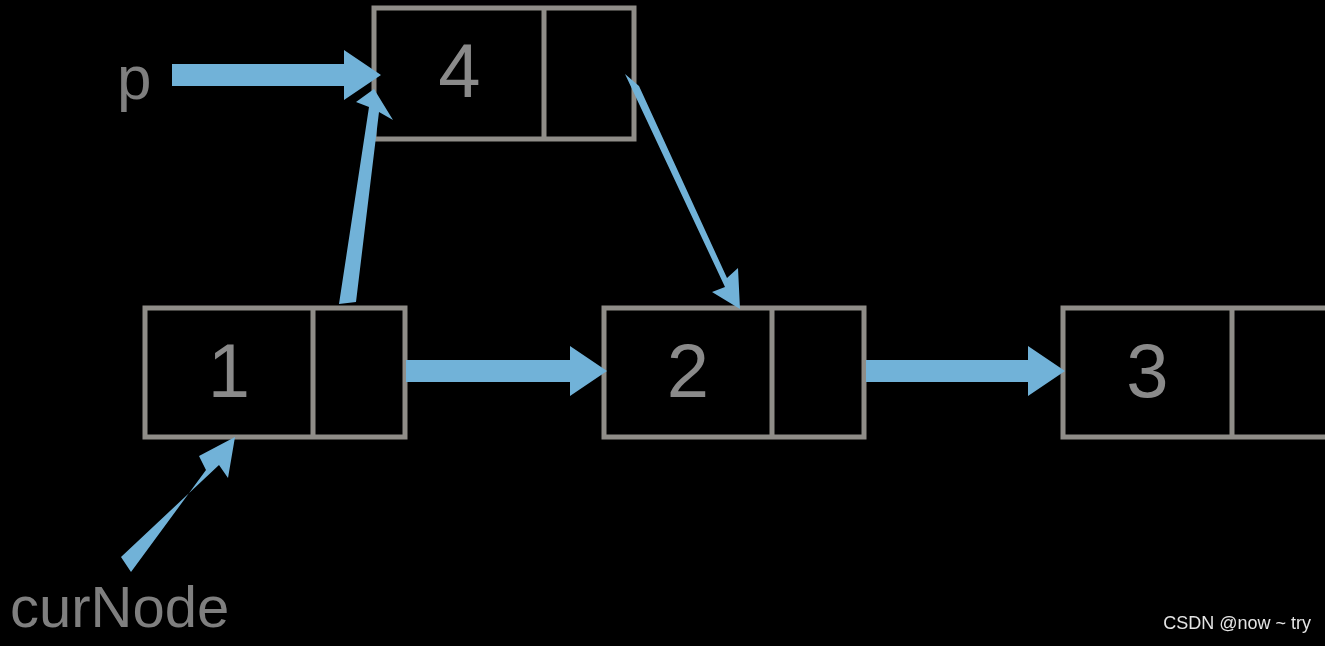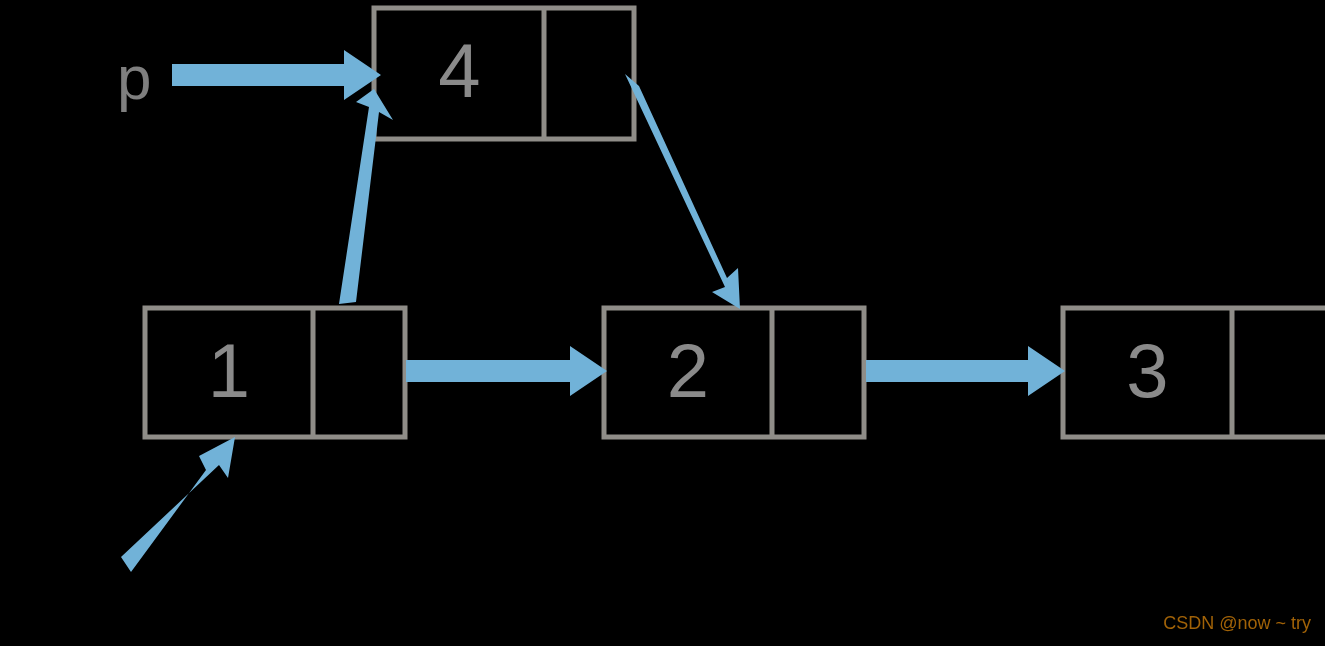--- a/index.html
+++ b/index.html
@@ -49,21 +49,21 @@
   }
   #curnode-label {
     left: 10px;
     top: 578px;
     font-size: 58px;
   }
   #watermark {
     position: absolute;
     right: 14px;
     bottom: 12px;
-    color: #a16207;
+    color: #e5e5e5;
     font-family: "Liberation Sans", sans-serif;
     font-size: 18px;
     white-space: nowrap;
     user-select: none;
   }
   .val-4 { left: 375px; top: 33px;  width: 169px; }
   .val-1 { left: 145px; top: 333px; width: 168px; }
   .val-2 { left: 604px; top: 333px; width: 168px; }
   .val-3 { left: 1063px; top: 333px; width: 169px; }
 </style>
@@ -118,16 +118,17 @@
       <path d="M 121 557 L 131 572 L 206 470 L 199 456 L 235 437 L 228 478 L 219 465 Z" fill="#71b2d8"></path>
     </g>
   </svg>
 
   <div class="node-label val-4">4</div>
   <div class="node-label val-1">1</div>
   <div class="node-label val-2">2</div>
   <div class="node-label val-3">3</div>
 
   <div class="ptr-label" id="p-label">p</div>
+  <div class="ptr-label" id="curnode-label">curNode</div>
 
   <div id="watermark">CSDN @now ~ try</div>
 
 </div>
 
 </body></html>

